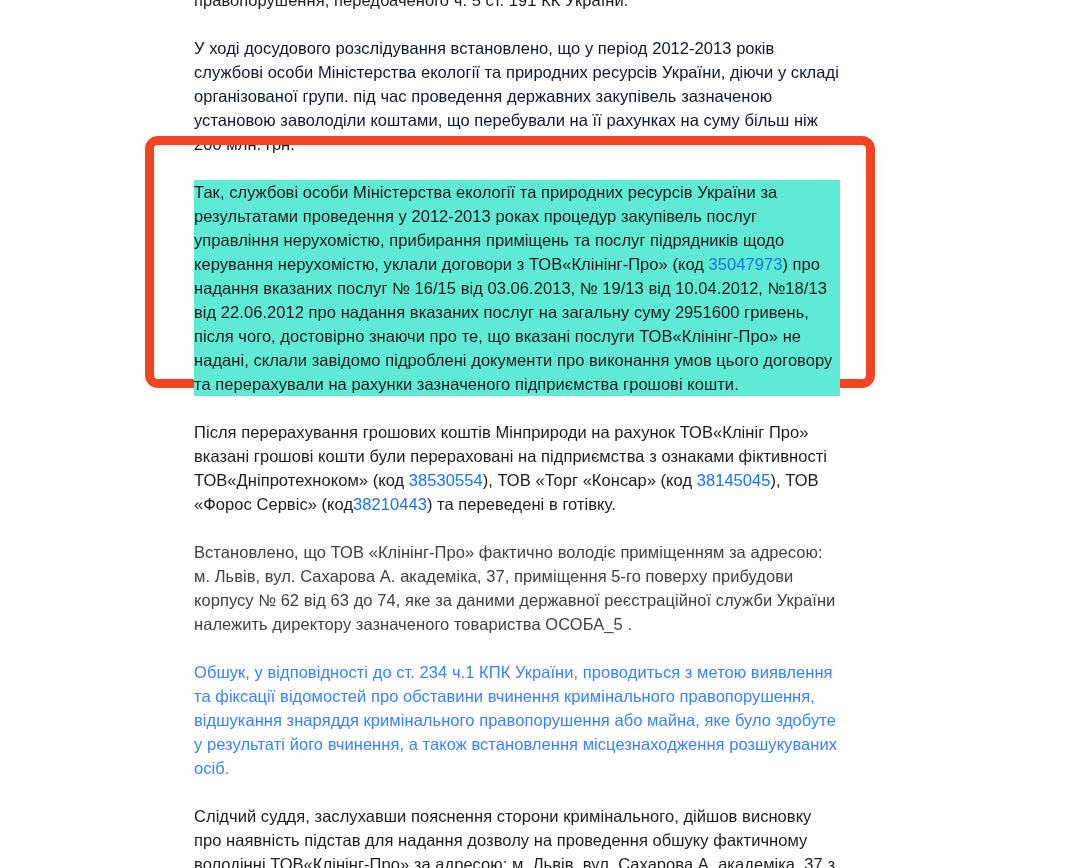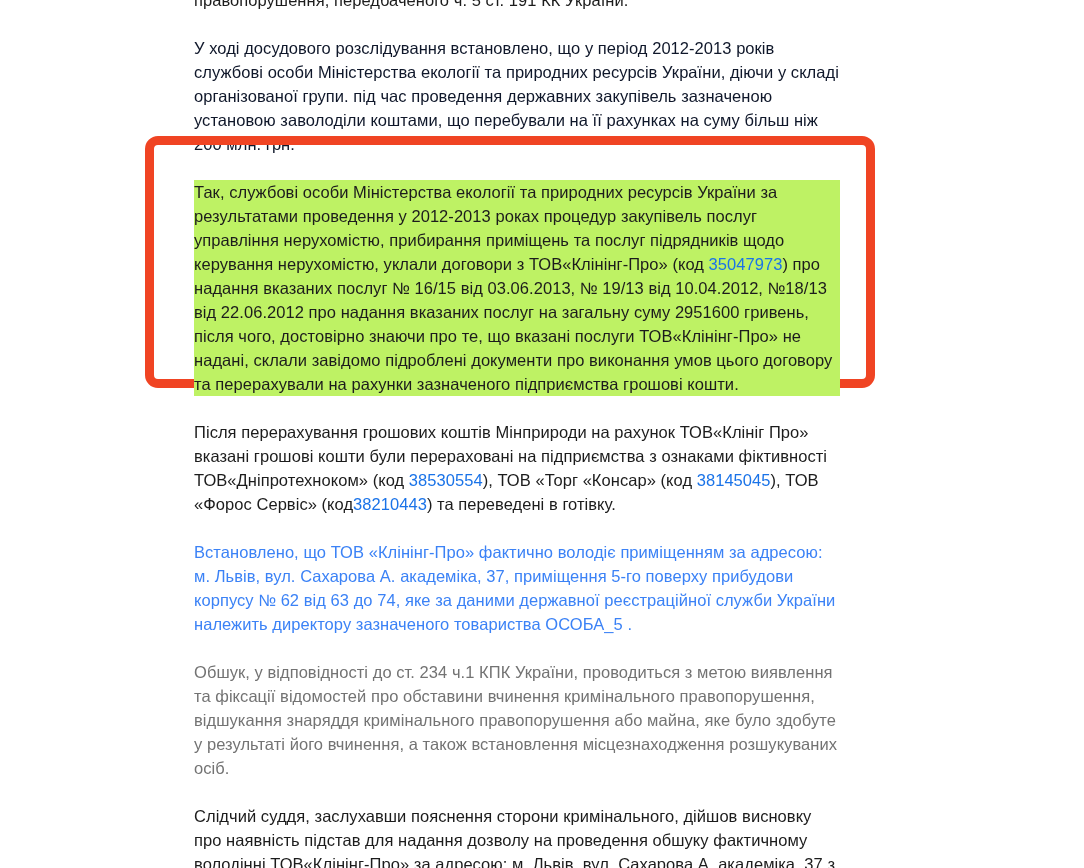--- a/index.html
+++ b/index.html
@@ -61,34 +61,34 @@
     box-sizing: border-box;
     background: transparent;
     pointer-events: none;
     z-index: 5;
   }
 
   
   .boxed {
     position: relative;
     z-index: 6;
-    background: #bef264;
+    background: #5eead4;
   }
 </style>
 </head>
 <body>
 
 <div id="doc" style="background: rgb(255, 255, 255);">
 
   <div id="highlight-box" style="border-color: rgb(240, 68, 35); border-width: 9px; border-radius: 13px;"></div>
 
   <div class="col" id="text-column">
 
   <p class="para clipped-top" style="color: rgb(28, 28, 28);"><span>правопорушення, передбаченого ч. 5 ст. 191 КК України.</span></p>
       <p class="para" style="color: #0f172a;"><span>У ході досудового розслідування встановлено, що у період 2012-2013 років службові особи Міністерства екології та природних ресурсів України, діючи у складі організованої групи. під час проведення державних закупівель зазначеною установою заволоділи коштами, що перебували на її рахунках на суму більш ніж 200 млн. грн.</span></p>
       <p class="para boxed" style="color: rgb(28, 28, 28);"><span>Так, службові особи Міністерства екології та природних ресурсів України за результатами проведення у 2012-2013 роках процедур закупівель послуг управління нерухомістю, прибирання приміщень та послуг підрядників щодо керування нерухомістю, уклали договори з ТОВ«Клінінг-Про» (код </span><a class="code-link" href="#" style="color: rgb(26, 115, 232);">35047973</a><span>) про надання вказаних послуг № 16/15 від 03.06.2013, № 19/13 від 10.04.2012, №18/13 від 22.06.2012 про надання вказаних послуг на загальну суму 2951600 гривень, після чого, достовірно знаючи про те, що вказані послуги ТОВ«Клінінг-Про» не надані, склали завідомо підроблені документи про виконання умов цього договору та перерахували на рахунки зазначеного підприємства грошові кошти.</span></p>
       <p class="para" style="color: rgb(28, 28, 28);"><span>Після перерахування грошових коштів Мінприроди на рахунок ТОВ«Клініг Про» вказані грошові кошти були перераховані на підприємства з ознаками фіктивності ТОВ«Дніпротехноком» (код </span><a class="code-link" href="#" style="color: rgb(26, 115, 232);">38530554</a><span>), ТОВ «Торг «Консар» (код </span><a class="code-link" href="#" style="color: rgb(26, 115, 232);">38145045</a><span>), ТОВ «Форос Сервіс» (код</span><a class="code-link" href="#" style="color: rgb(26, 115, 232);">38210443</a><span>) та переведені в готівку.</span></p>
-      <p class="para" style="color: #3b82f6; margin-top: 9px;"><span>Встановлено, що ТОВ «Клінінг-Про» фактично володіє приміщенням за адресою: м. Львів, вул. Сахарова А. академіка, 37, приміщення 5-го поверху прибудови корпусу № 62 від 63 до 74, яке за даними державної реєстраційної служби України належить директору зазначеного товариства ОСОБА_5 .</span></p>
-      <p class="para" style="color: #737373;"><span>Обшук, у відповідності до ст. 234 ч.1 КПК України, проводиться з метою виявлення та фіксації відомостей про обставини вчинення кримінального правопорушення, відшукання знаряддя кримінального правопорушення або майна, яке було здобуте у результаті його вчинення, а також встановлення місцезнаходження розшукуваних осіб.</span></p>
+      <p class="para" style="color: #404040; margin-top: 9px;"><span>Встановлено, що ТОВ «Клінінг-Про» фактично володіє приміщенням за адресою: м. Львів, вул. Сахарова А. академіка, 37, приміщення 5-го поверху прибудови корпусу № 62 від 63 до 74, яке за даними державної реєстраційної служби України належить директору зазначеного товариства ОСОБА_5 .</span></p>
+      <p class="para" style="color: #3b82f6;"><span>Обшук, у відповідності до ст. 234 ч.1 КПК України, проводиться з метою виявлення та фіксації відомостей про обставини вчинення кримінального правопорушення, відшукання знаряддя кримінального правопорушення або майна, яке було здобуте у результаті його вчинення, а також встановлення місцезнаходження розшукуваних осіб.</span></p>
       <p class="para" style="color: rgb(28, 28, 28);"><span>Слідчий суддя, заслухавши пояснення сторони кримінального, дійшов висновку про наявність підстав для надання дозволу на проведення обшуку фактичному володінні ТОВ«Клінінг-Про» за адресою: м. Львів, вул. Сахарова А. академіка, 37 з метою відшукання і вилучення знарядь вчинення кримінального правопорушення.</span></p>
     </div>
 
 </div>
 
 </body></html>

